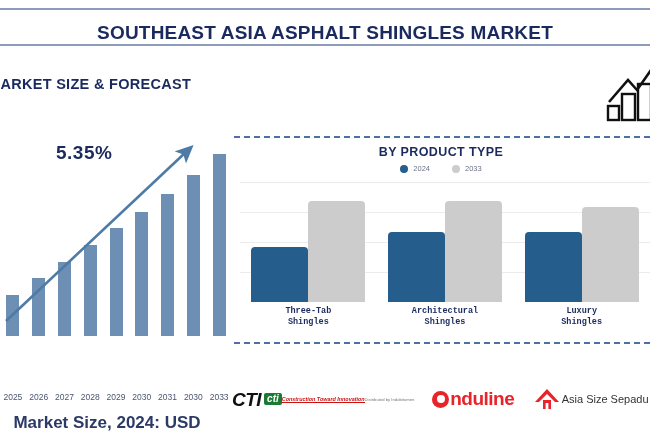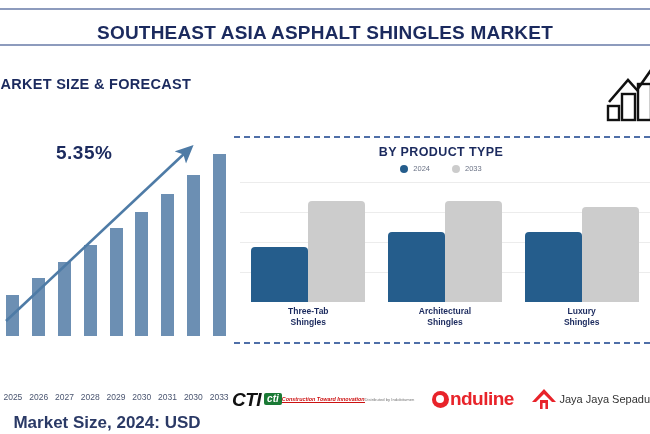--- a/index.html
+++ b/index.html
@@ -241,20 +241,21 @@
   .pbar {
     width: 57px;
     border-radius: 4px 4px 0 0;
   }
   .cat-labels {
     position: absolute;
     left: 8px;
     right: 0;
     top: 250px;
     display: flex;
+    font-family: Liberation Mono, monospace;
   }
   .cat-cell {
     flex: 1 1 0;
     text-align: center;
     font-size: 8.5px;
     font-weight: bold;
     color: #1b2a5e;
     line-height: 1.25;
   }
 
@@ -523,20 +524,20 @@
         </div>
       </div>
 
       <div class="player">
         <div class="ajs">
           <svg width="26" height="24" viewBox="0 0 26 24">
             <path d="M13 2 L25 15 L21 15 L13 7 L5 15 L1 15 Z" fill="#e8232a"></path>
             <rect x="9" y="13" width="8" height="9" fill="#e8232a"></rect>
             <rect x="11.6" y="16" width="2.8" height="6" fill="#ffffff"></rect>
           </svg>
-          <span class="ajs-text">Jaya Jaya Sepadu</span>
+          <span class="ajs-text">Asia Size Sepadu</span>
         </div>
       </div>
 
     </div>
 
   </div>
 </div>
 
 </body></html>

